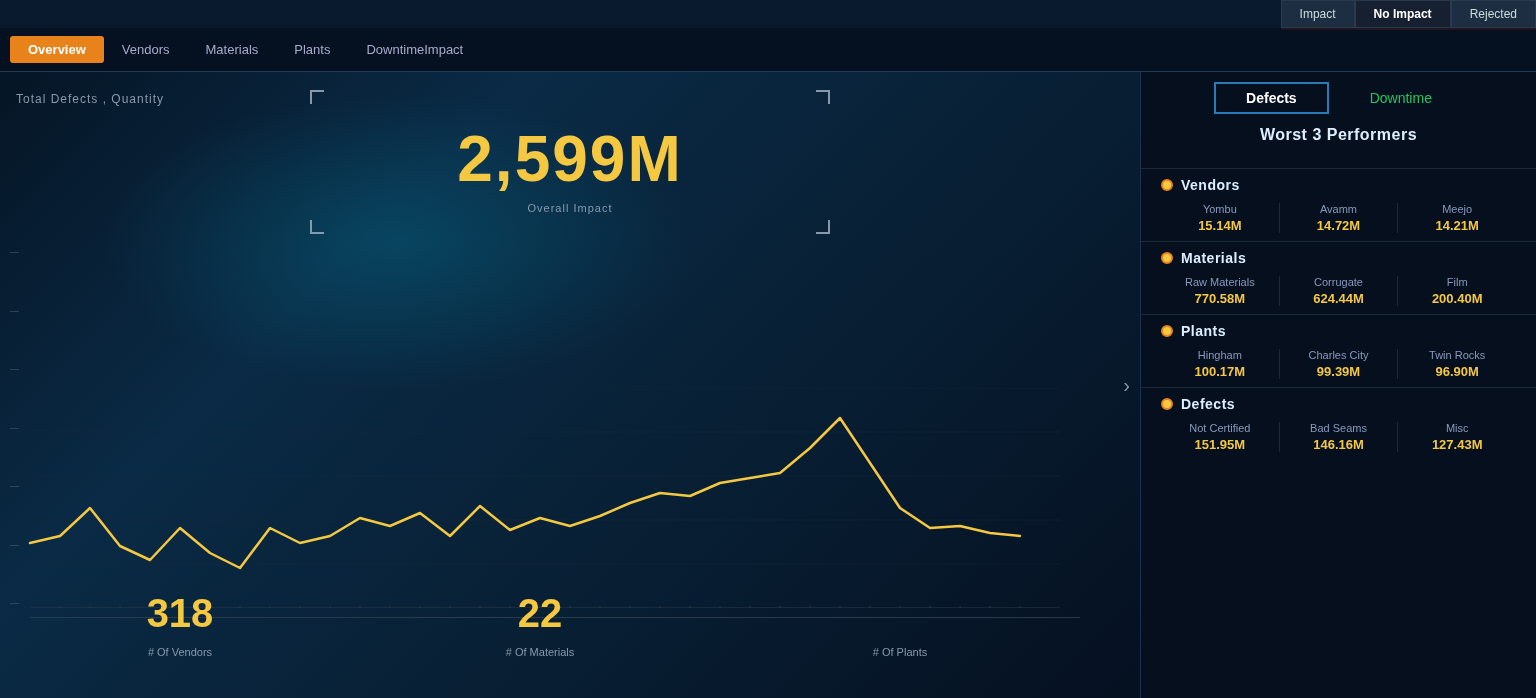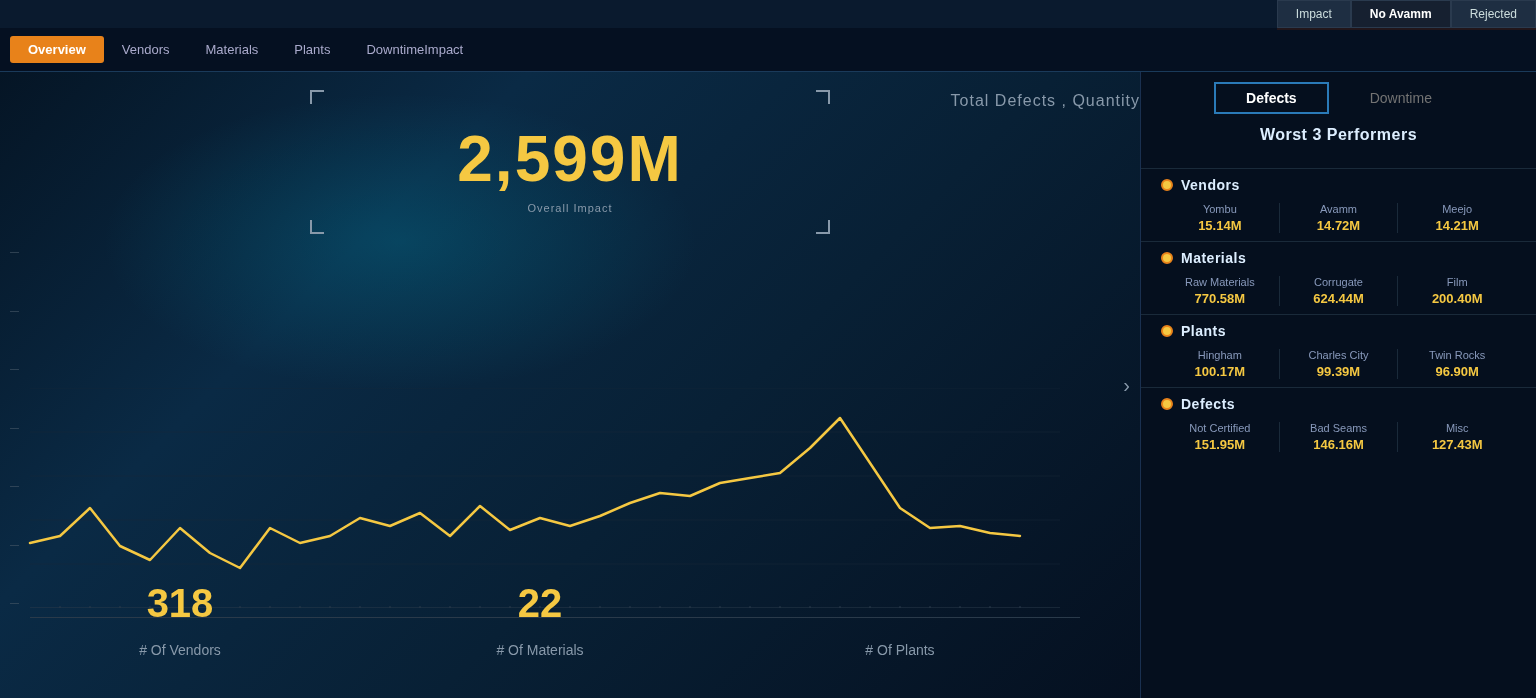--- a/index.html
+++ b/index.html
@@ -96,23 +96,23 @@
       height: 300px;
       background: radial-gradient(ellipse, rgba(0, 150, 180, 0.25) 0%, transparent 70%);
       pointer-events: none;
     }
 
     .chart-title {
       position: absolute;
       top: 20px;
       left: 0;
       right: 0;
-      text-align: right;
+      text-align: left;
       color: #8899aa;
-      font-size: 16px;
+      font-size: 12px;
       letter-spacing: 1px;
       padding-left: 16px;
     }
 
     .chart-title::before {
       content: '';
       position: absolute;
       top: -4px;
       left: 50%;
       transform: translateX(-50%);
@@ -168,23 +168,23 @@
     .stat-item {
       flex: 1;
       text-align: center;
     }
     .stat-number {
       font-size: 40px;
       font-weight: bold;
       color: #f5c842;
     }
     .stat-label {
-      font-size: 14px;
+      font-size: 11px;
       color: #8899aa;
-      margin-top: 16px;
+      margin-top: 10px;
     }
 
     
     .chart-svg {
       position: absolute;
       bottom: 90px;
       left: 0;
       right: 60px;
       height: 220px;
     }
@@ -239,21 +239,21 @@
     .panel-tabs {
       display: flex;
       justify-content: center;
       margin-bottom: 12px;
       padding: 0 20px;
       gap: 10px;
     }
     .panel-tab {
       padding: 6px 30px;
       font-size: 14px;
-      color: #737373;
+      color: #22c55e;
       cursor: pointer;
       border: 1px solid transparent;
       background: transparent;
     }
     .panel-tab.active {
       color: #fff;
       border: 2px solid #2a7ab8;
       font-weight: bold;
     }
 
@@ -320,21 +320,21 @@
       color: #f5c842;
       font-size: 13px;
       font-weight: bold;
     }
   </style>
 </head>
 <body>
 
 <div class="top-bar">
   <button class="top-bar-btn">Impact</button>
-  <button class="top-bar-btn active">No Avamm</button>
+  <button class="top-bar-btn active">No Impact</button>
   <button class="top-bar-btn">Rejected</button>
 </div>
 
 <div class="nav-bar">
   <button class="nav-btn active">Overview</button>
   <button class="nav-btn">Vendors</button>
   <button class="nav-btn">Materials</button>
   <button class="nav-btn">Plants</button>
   <button class="nav-btn">DowntimeImpact</button>
 </div>

